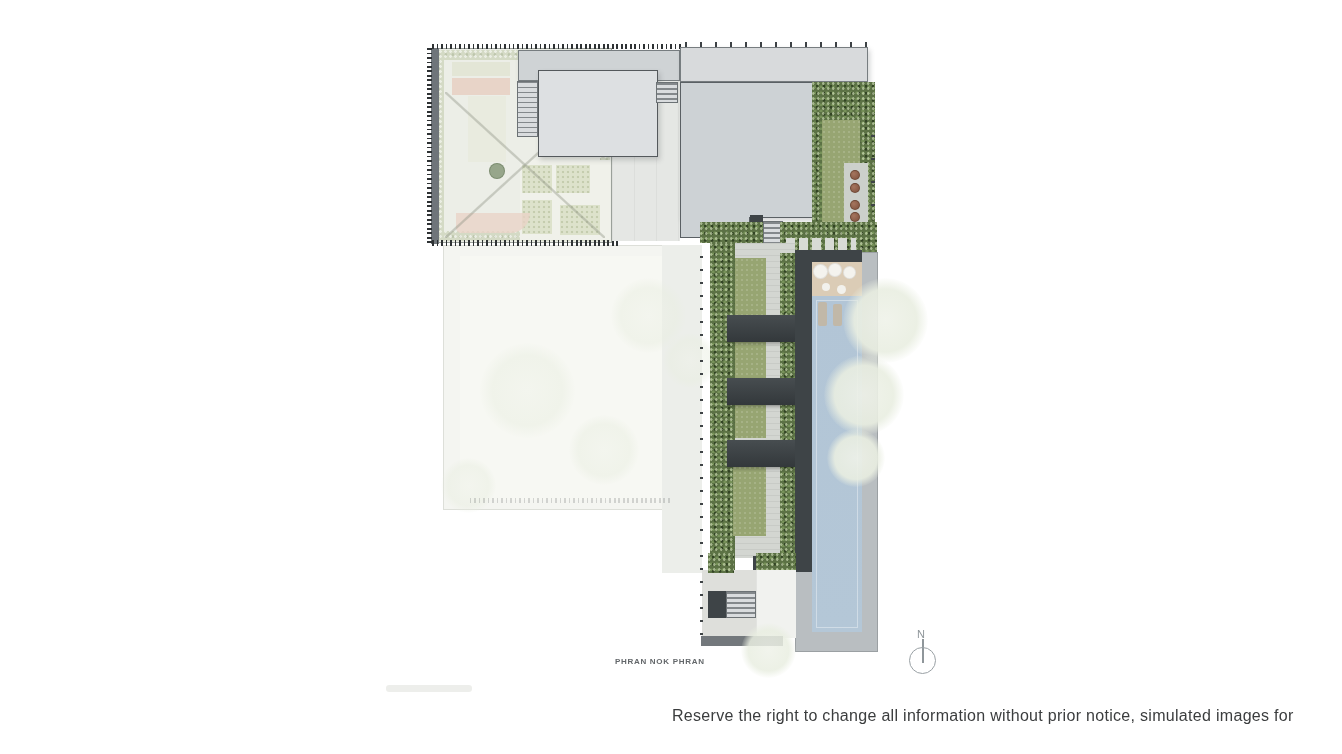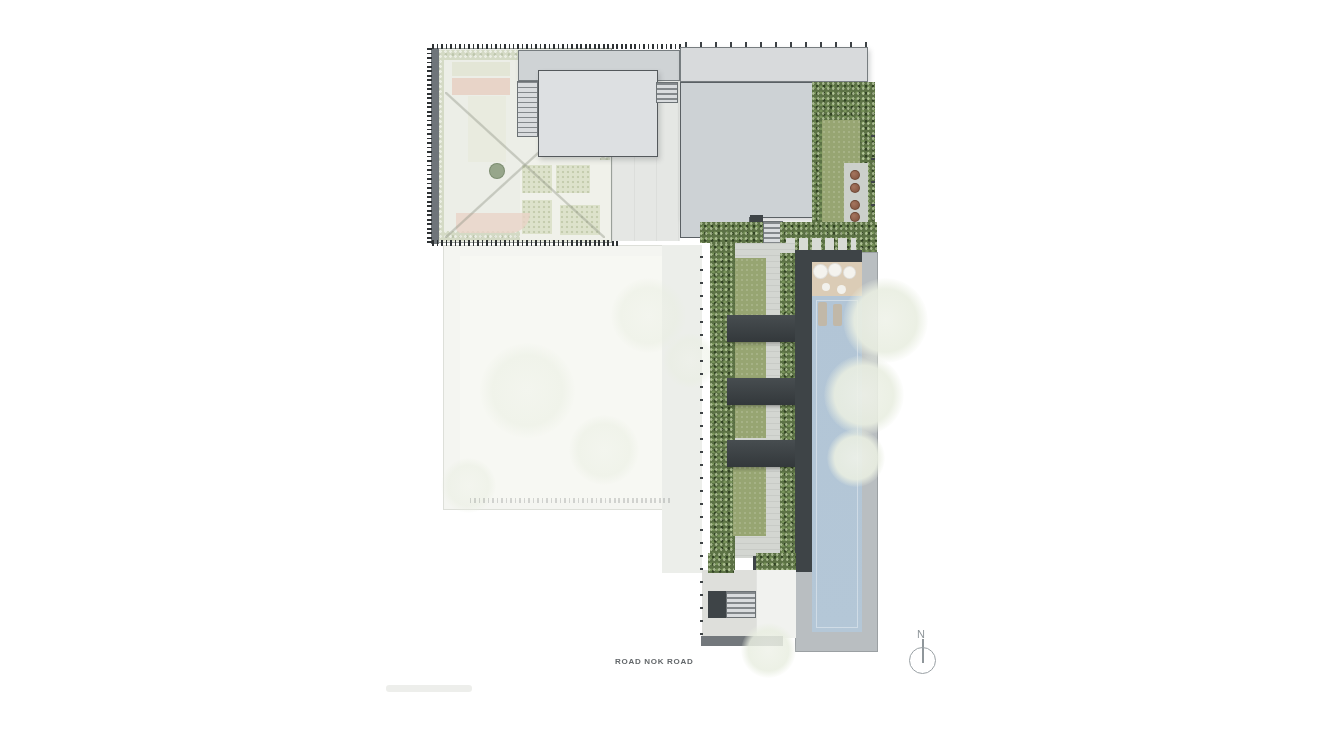--- a/index.html
+++ b/index.html
@@ -154,22 +154,23 @@
   <div class="abs wall" style="left:708px;top:591px;width:18px;height:27px;"></div>
   <div class="abs stairs" style="left:726px;top:591px;width:30px;height:27px;"></div>
   <div class="abs" style="left:701px;top:636px;width:82px;height:10px;background:#73787c;"></div>
   <div class="abs posts-v" style="left:700px;top:256px;width:3px;height:384px;"></div>
 
   <div class="abs tree" style="left:843px;top:278px;width:85px;height:85px;opacity:.9;"></div>
   <div class="abs tree" style="left:824px;top:355px;width:80px;height:80px;opacity:.9;"></div>
   <div class="abs tree" style="left:827px;top:429px;width:58px;height:58px;opacity:.9;"></div>
   <div class="abs tree" style="left:741px;top:623px;width:55px;height:55px;opacity:.85;"></div>
 
-  <div class="abs road-label" style="left:615px;top:657px;">ROAD NOK ROAD</div>
+  <div class="abs road-label" style="left:615px;top:657px;">PHRAN NOK PHRAN</div>
 
   <div class="abs" style="left:905px;top:628px;width:36px;height:50px;">
     <div class="abs north-n" style="left:12px;top:0px;">N</div>
     <div class="abs" style="left:17px;top:11px;width:1.5px;height:24px;background:#8f969a;"></div>
     <div class="abs" style="left:4px;top:19px;width:27px;height:27px;border:1.5px solid #9aa1a5;border-radius:50%;"></div>
   </div>
 
+  <div class="abs disclaimer" style="left:672px;top:707px;">Reserve the right to change all information without prior notice, simulated images for</div>
 
 </div>
 
 </body></html>

